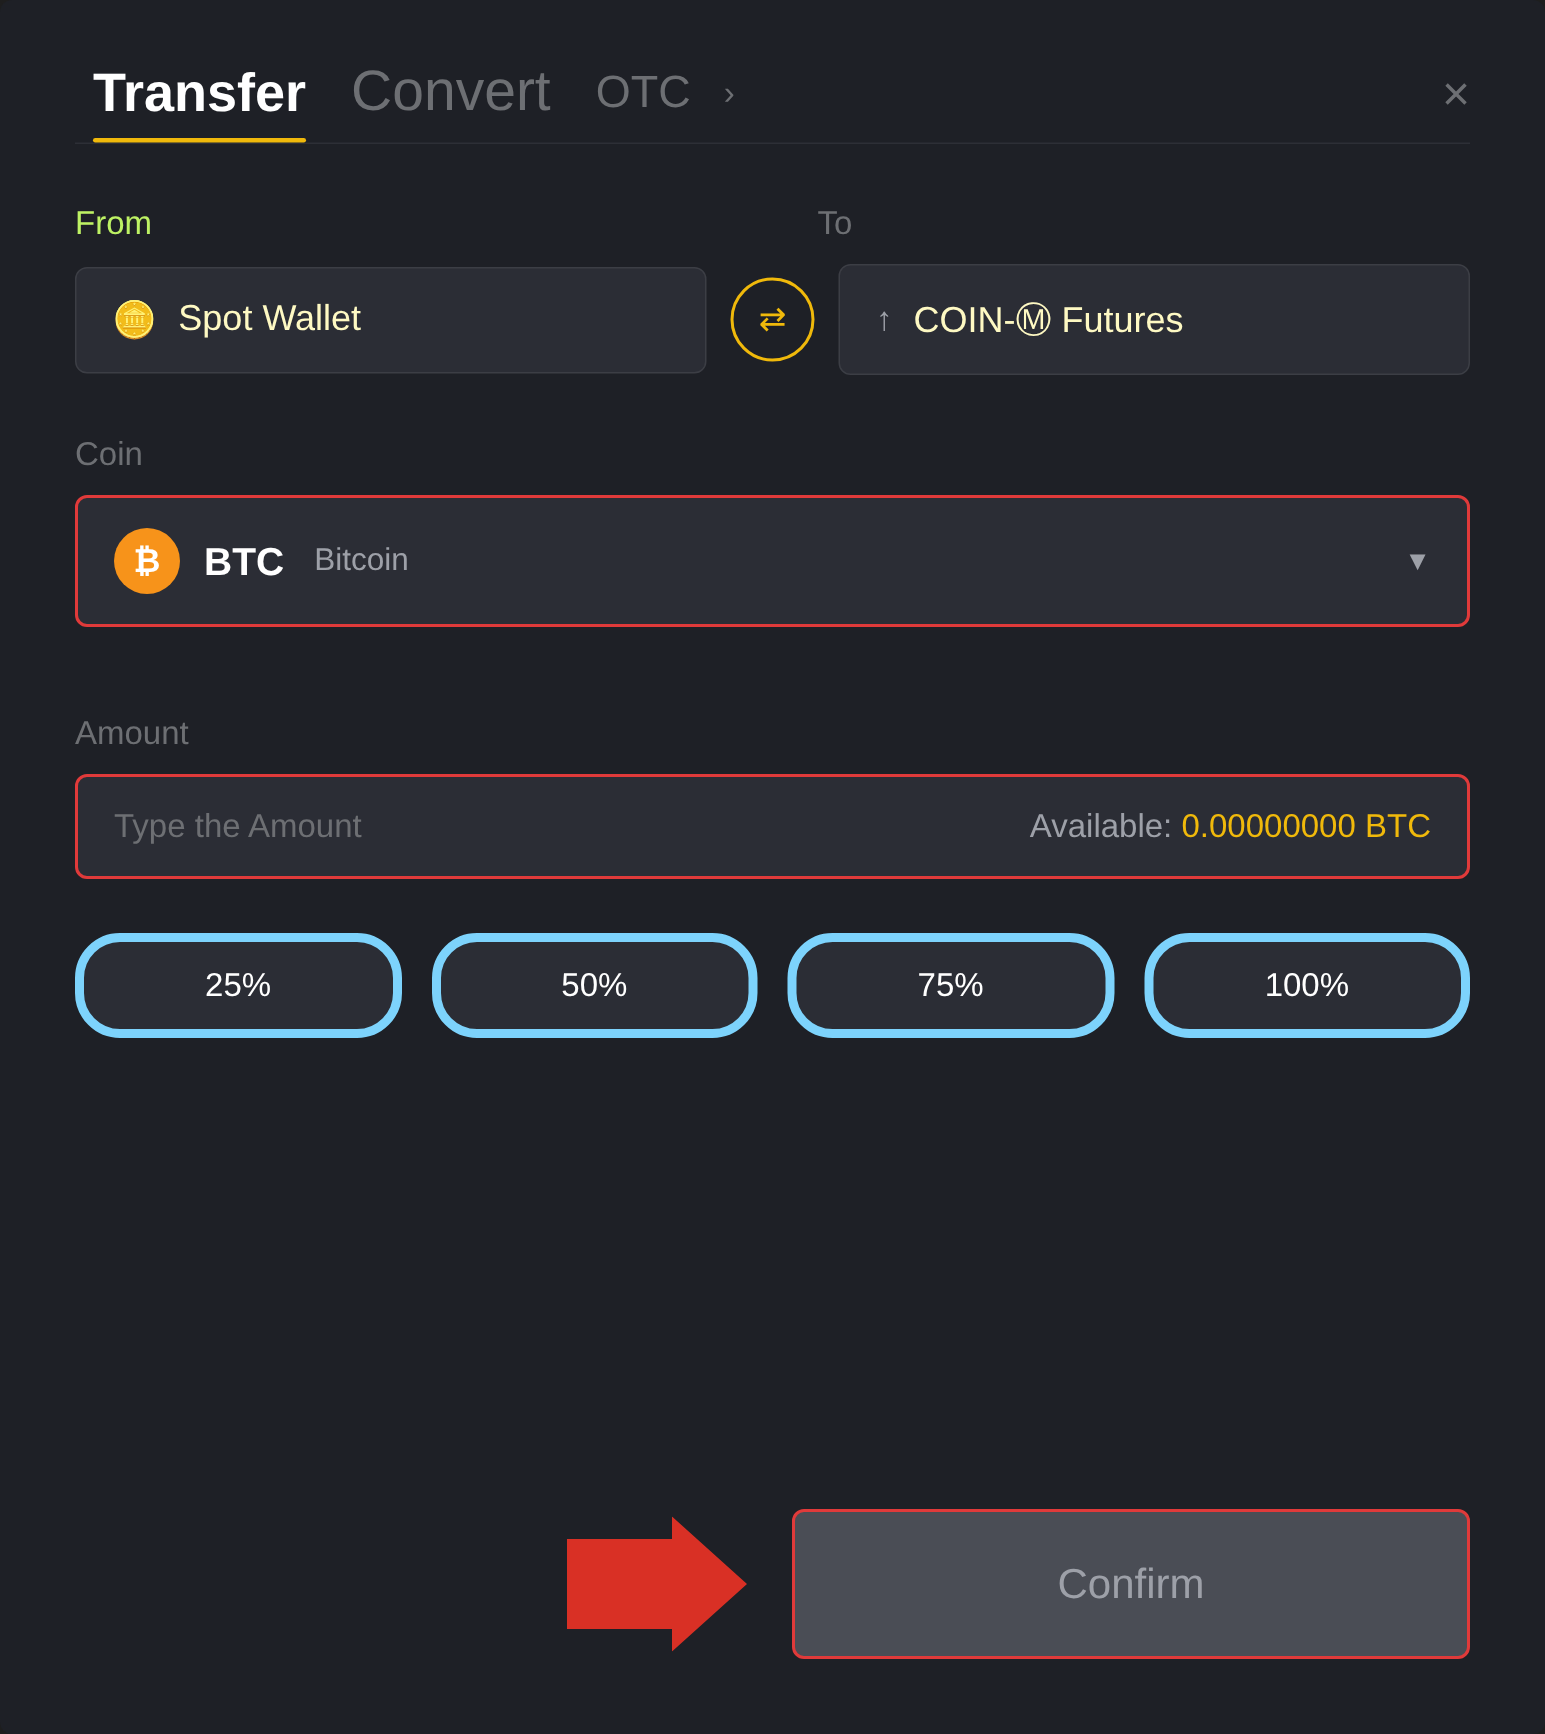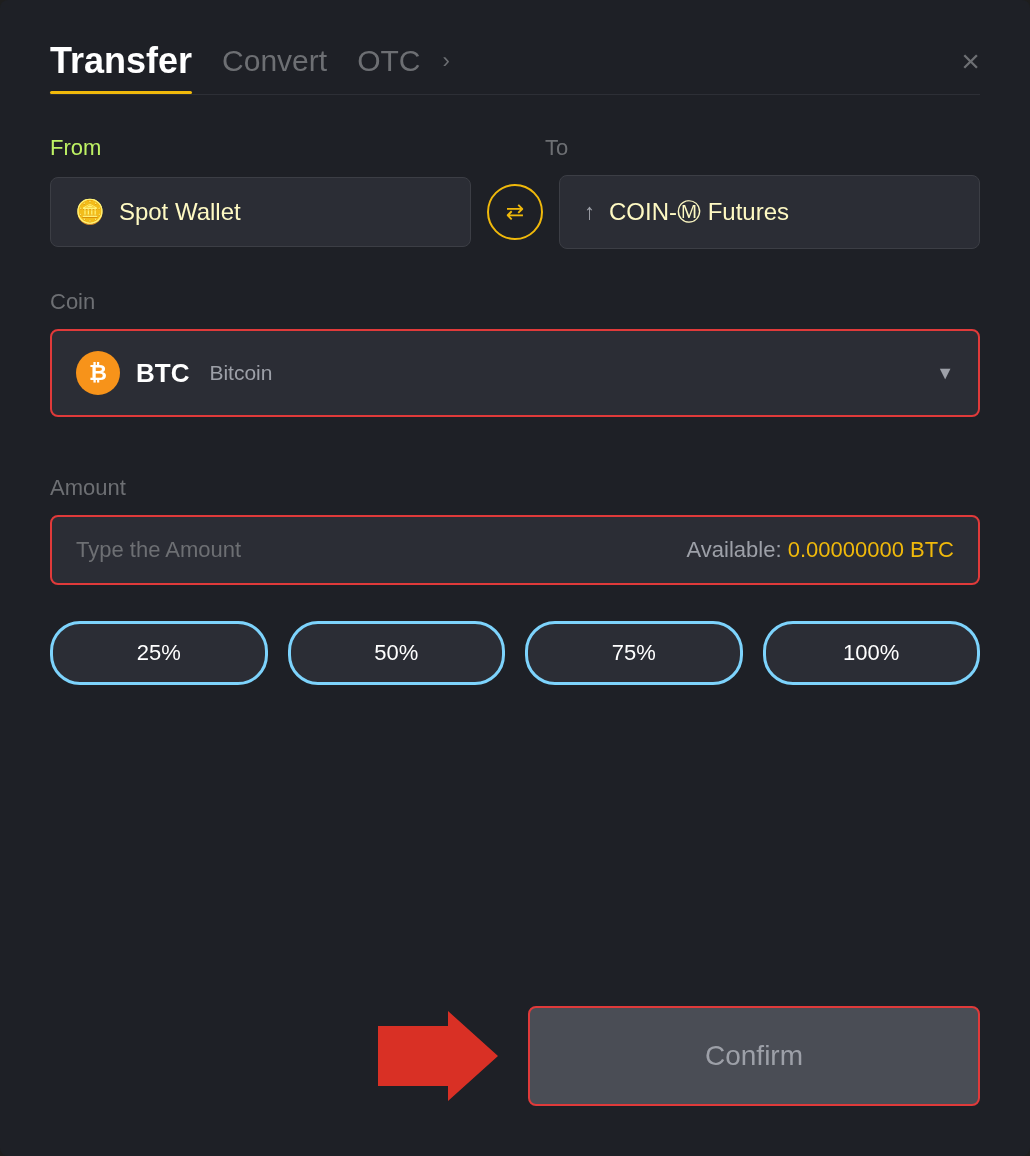--- a/index.html
+++ b/index.html
@@ -23,20 +23,21 @@
       display: flex;
       flex-direction: column;
     }
 
     
     .header {
       display: flex;
       align-items: center;
       gap: 30px;
       margin-bottom: 0;
+      margin-left: 12px;
     }
 
     .tab-transfer {
       font-size: 36px;
       font-weight: 700;
       color: #ffffff;
       cursor: pointer;
       padding-bottom: 12px;
       position: relative;
     }
@@ -46,21 +47,21 @@
       position: absolute;
       bottom: 0;
       left: 0;
       width: 100%;
       height: 3px;
       background: #f0b90b;
       border-radius: 2px;
     }
 
     .tab-convert {
-      font-size: 30px;
+      font-size: 38px;
       font-weight: 400;
       color: #6d6f73;
       cursor: pointer;
       padding-bottom: 12px;
     }
 
     .tab-otc {
       font-size: 30px;
       font-weight: 400;
       color: #6d6f73;
@@ -270,21 +271,21 @@
     .percentage-buttons {
       display: flex;
       gap: 20px;
       margin-bottom: 60px;
     }
 
     .pct-btn {
       flex: 1;
       padding: 16px 0;
       border-radius: 30px;
-      border: 3px solid #7dd3fc;
+      border: 6px solid #7dd3fc;
       background: #2b2d35;
       color: #ffffff;
       font-size: 22px;
       cursor: pointer;
       text-align: center;
     }
 
     
     .bottom-section {
       display: flex;

